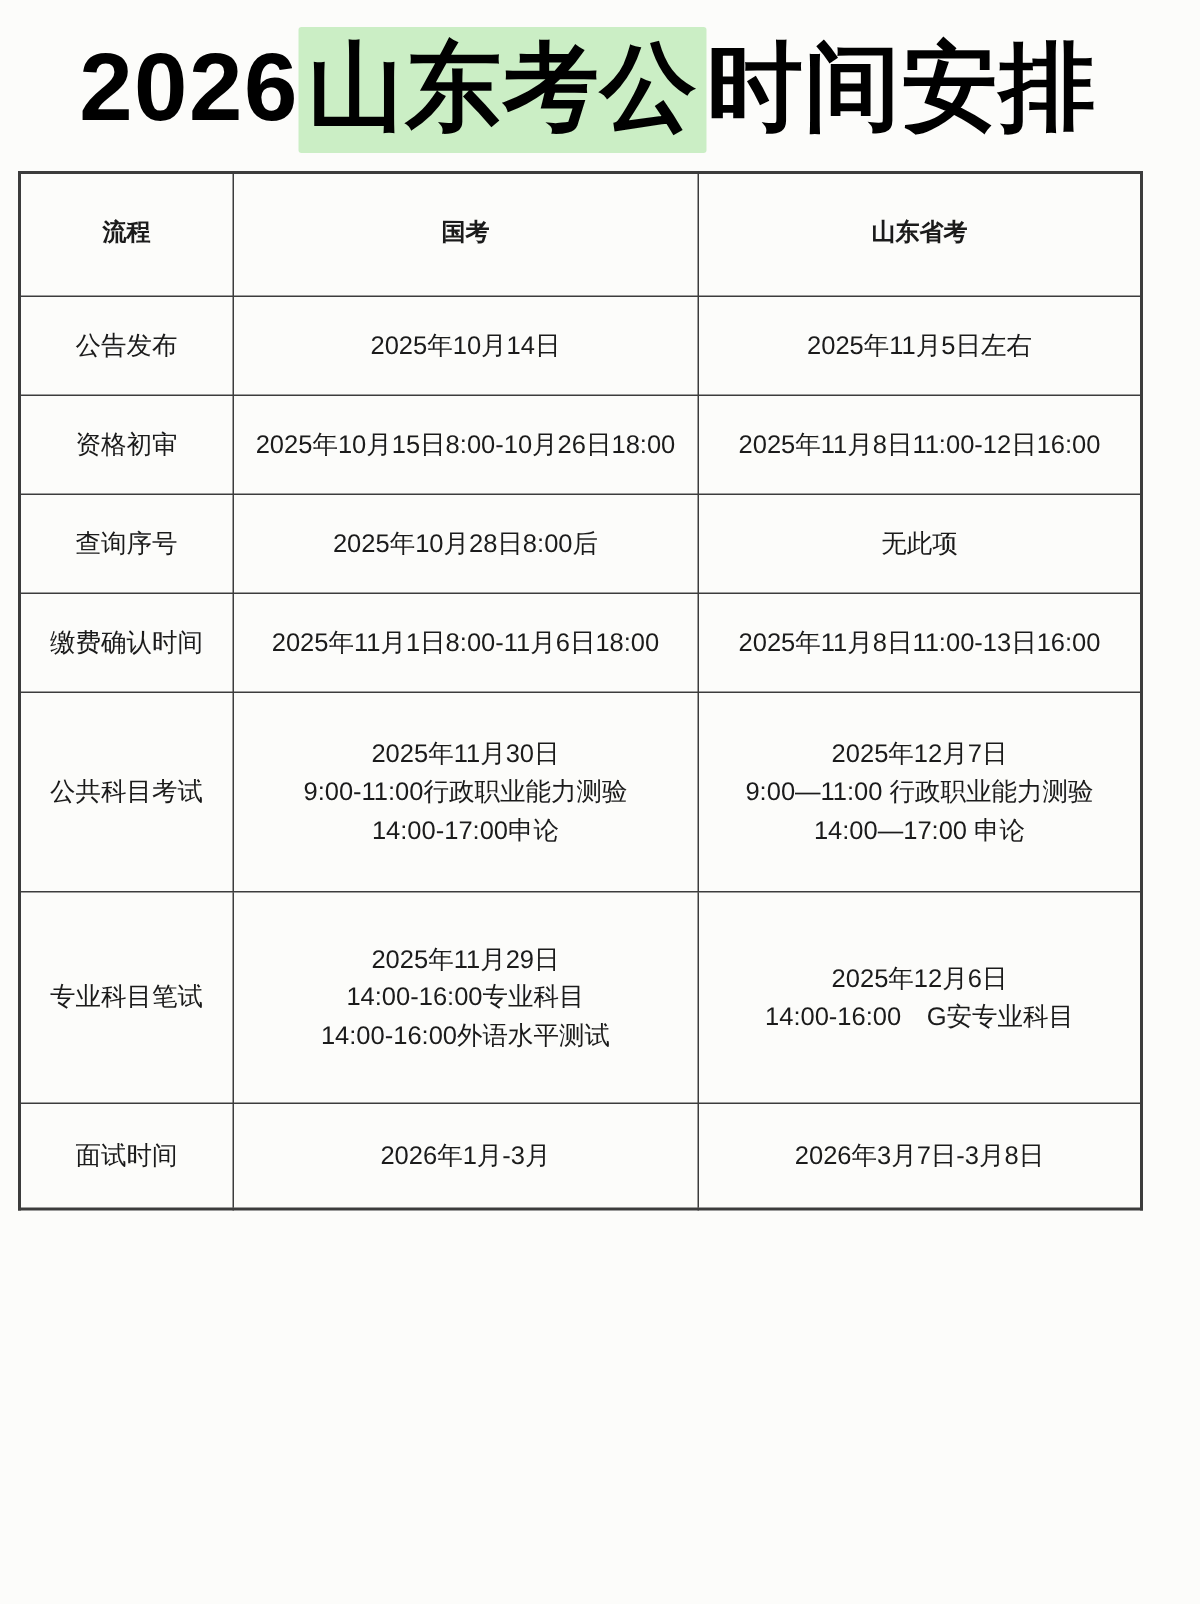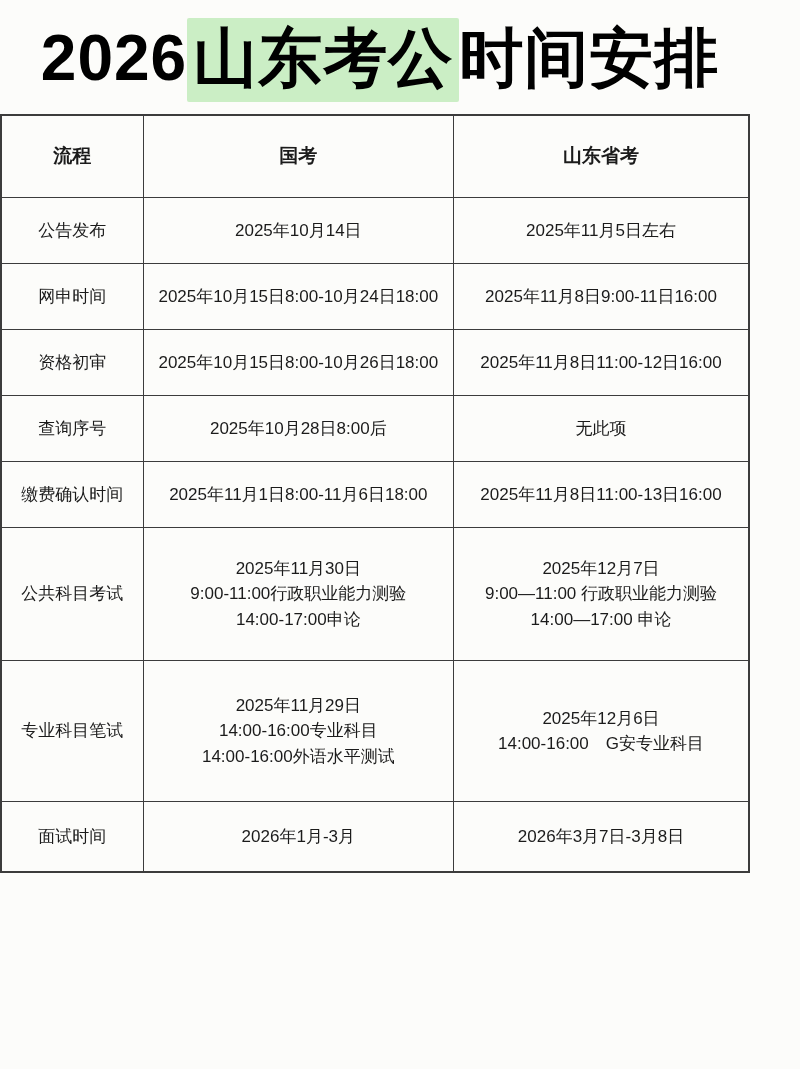--- a/index.html
+++ b/index.html
@@ -15,20 +15,21 @@
     height: 1069px;
     background: var(--background);
     font-family: "Liberation Sans", "DejaVu Sans", sans-serif;
     color: var(--text);
     overflow: hidden;
   }
   .page {
     width: 720px;
     height: 1069px;
     padding-top: 22px;
+    padding-left: 12px;
   }
   .title {
     margin: 0 auto 18px auto;
     width: 760px;
     text-align: center;
     font-size: 64px;
     font-weight: 900;
     letter-spacing: 1px;
     color: #000;
     white-space: nowrap;
@@ -55,21 +56,21 @@
     text-align: center;
     vertical-align: middle;
     font-weight: 400;
     color: var(--text);
     white-space: pre-line;
     line-height: 1.5;
     padding: 4px 8px;
   }
   table.schedule { border: 2px solid var(--border); }
   table.schedule th {
-    font-size: 19px;
+    font-size: 16px;
     height: 83px;
     font-weight: 700;
   }
   table.schedule td { font-size: 17px; }
   tr.r-std td  { height: 66px; }
   tr.r-xl td   { height: 133px; }
   tr.r-xxl td  { height: 141px; }
   tr.r-lg td   { height: 70px; }
 </style>
 </head>
@@ -90,25 +91,20 @@
         <th>流程</th>
         <th>国考</th>
         <th>山东省考</th>
       </tr>
     </thead>
     <tbody>
       <tr class="r-std">
         <td>公告发布</td>
         <td>2025年10月14日</td>
         <td>2025年11月5日左右</td>
-      </tr>
-      <tr class="r-std">
-        <td>网申时间</td>
-        <td>2025年10月15日8:00-10月24日18:00</td>
-        <td>2025年11月8日9:00-11日16:00</td>
       </tr>
       <tr class="r-std">
         <td>资格初审</td>
         <td>2025年10月15日8:00-10月26日18:00</td>
         <td>2025年11月8日11:00-12日16:00</td>
       </tr>
       <tr class="r-std">
         <td>查询序号</td>
         <td>2025年10月28日8:00后</td>
         <td>无此项</td>

